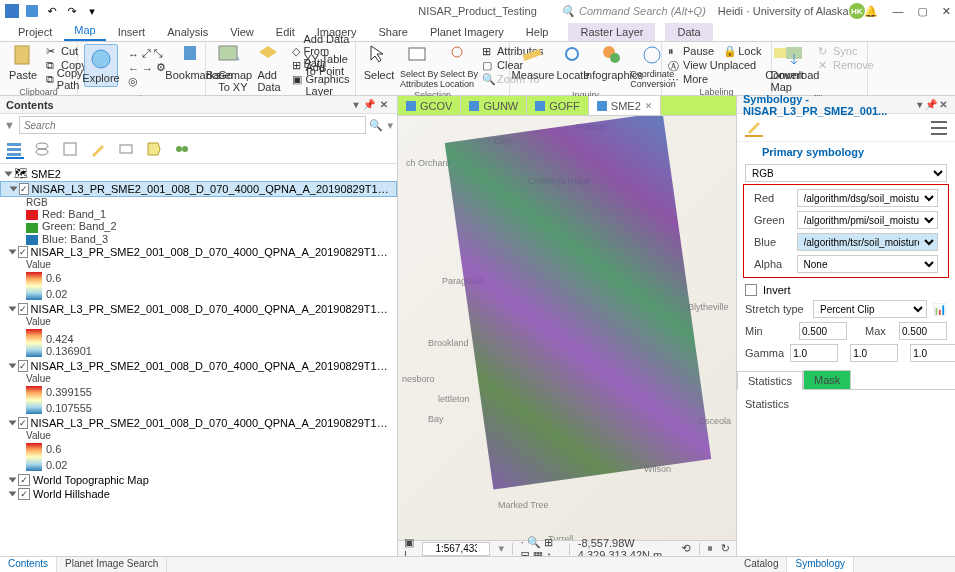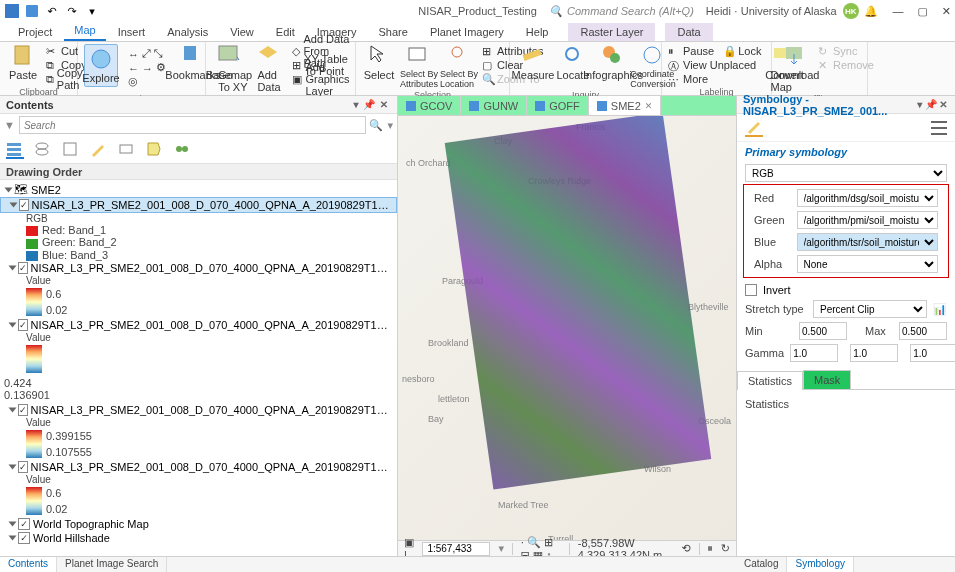--- a/index.html
+++ b/index.html
@@ -4,21 +4,21 @@
 <style>
 * { margin: 0; padding: 0; box-sizing: border-box; font-family: 'Segoe UI', Arial, sans-serif; font-size: 11px; }
 body { width: 955px; height: 572px; background: #fff; overflow: hidden; position: relative; }
 
 
 .titlebar { height: 22px; background: #fff; display: flex; align-items: center; padding: 0 4px; border-bottom: 0; }
 .titlebar .qat { display: flex; gap: 4px; align-items: center; }
 .titlebar .qat .qbtn { width: 16px; height: 16px; display: flex; align-items: center; justify-content: center; }
 .titlebar .doc-title-wrap { position: absolute; left: 50%; transform: translateX(-50%); color: #555; }
 .titlebar .search { display: flex; align-items: center; gap: 4px; color: #888; font-style: italic; }
-.titlebar .user { display: flex; align-items: center; gap: 6px; margin-left: 12px; color: #555; justify-content: flex-end; }
+.titlebar .user { display: flex; align-items: center; margin-left: 12px; color: #555; justify-content: flex-end; }
 .titlebar .winbtn { display: flex; gap: 14px; margin-left: 14px; color: #444; }
 .avatar { width: 16px; height: 16px; border-radius: 50%; background: #8bc34a; color: #fff; display: flex; align-items: center; justify-content: center; font-size: 8px; font-weight: bold; }
 
 
 .ribbon-tabs { height: 20px; display: flex; align-items: end; padding-left: 8px; gap: 2px; border-bottom: 1px solid #d0d0d0; }
 .ribbon-tabs .tab { padding: 3px 10px 3px 10px; color: #444; cursor: pointer; text-align: center; }
 .ribbon-tabs .tab.active { border-bottom: 2px solid #1976d2; color: #1976d2; }
 .ribbon-tabs .ctx-tab { background: #e8dff0; padding: 3px 12px; color: #444; margin-left: 8px; }
 
 
@@ -49,46 +49,46 @@
 .layer-row { display: flex; align-items: center; gap: 3px; padding: 1px 4px 1px 10px; white-space: nowrap; overflow: hidden; }
 .layer-row.selected { background: #cde6f7; border: 1px solid #7fb8e6; }
 .layer-sub { padding-left: 26px; font-size: 10px; color: #444; }
 .color-swatch { width: 12px; height: 10px; display: inline-block; margin-right: 4px; vertical-align: middle;}
 .color-ramp { width: 16px; height: 28px; margin: 2px 0 2px 26px; }
 .tri { display:inline-block; width:0;height:0;border-top:4px solid transparent;border-bottom:4px solid transparent;border-left:5px solid #666; }
 .tri.open{ transform: rotate(90deg);}
 .chk { width:12px;height:12px;border:1px solid #888;display:inline-flex;align-items:center;justify-content:center;font-size:9px;color:#333;background:#fff;}
 
 
-.map-tabs { position: absolute; top: 96px; left: 398px; right: 219px; height: 20px; background: #86efac; border-bottom: 1px solid #d0d0d0; display: flex; align-items: center; }
+.map-tabs { position: absolute; top: 96px; left: 398px; right: 219px; height: 20px; background: #bef264; border-bottom: 1px solid #d0d0d0; display: flex; align-items: center; }
 .map-tabs .mtab { display: flex; align-items: center; gap: 4px; padding: 0 8px; height: 100%; border-right: 1px solid #d0d0d0; color: #555; }
 .map-tabs .mtab.active { background: #fff; }
 .map-tabs .mtab .close { color: #888; font-size: 9px; cursor:pointer;}
 .map-tabs .mtab .mapicon { width:10px;height:10px;background:#4a90d9;}
 
 
 .map-view { position: absolute; top: 116px; left: 398px; right: 219px; bottom: 32px; background: linear-gradient(135deg, #f4f2ed 0%, #ede9e0 100%); overflow:hidden;}
 .map-view .raster { position:absolute; left:70px; top:10px; width:220px; height:350px; transform: rotate(-8deg); background: linear-gradient(45deg, #6a4b9a 0%, #4b7a3a 20%, #8a4bb5 40%, #3a8a5b 60%, #7b3a9a 80%, #4a6ab5 100%); opacity:0.85; }
 .map-place { position:absolute; font-size:9px; color:#888; }
 
 
 .map-status { position: absolute; left: 398px; right: 219px; bottom: 16px; height: 16px; background: #f5f5f5; border-top: 1px solid #d0d0d0; display: flex; align-items: center; padding: 0 6px; gap: 8px; font-size: 10px; color: #444; }
 .map-status .sep { width:1px; height:12px; background:#ccc;}
-.map-status .scale-input { border:1px solid #ccc; height:14px; width:68px; font-size:10px; padding:0 4px;}
+.map-status .scale-input { border:1px solid #ccc; height:14px; width:68px; font-size:10px; padding:0 12px;}
 
 
 .symb { position: absolute; top: 96px; right: 0; width: 219px; bottom: 16px; border-left: 1px solid #d0d0d0; background: #fff; display: flex; flex-direction: column; }
 .symb .header { height: 18px; background: #f5f5f5; display: flex; align-items: center; padding: 0 6px; border-bottom: 1px solid #e0e0e0; color: #0066b3; font-weight: 600; }
 .symb .header .spacer{flex:1;}
 .symb .header .btn { width: 14px; text-align: center; color: #666; font-size: 10px; }
 .symb .toprow { height: 28px; display:flex; align-items:center; padding: 0 8px; justify-content:space-between; border-bottom:1px solid #eee;}
 .symb .toprow .paint-icon { width:18px;height:18px;}
 .symb .burger { width:16px;height:14px; display:flex;flex-direction:column;justify-content:space-between;}
 .symb .burger div{height:2px;background:#666;}
-.symb .section-title { padding: 4px 8px; color:#0066b3; font-weight:600;font-style:italic;}
+.symb .section-title { padding: 4px 25px; color:#0066b3; font-weight:600;}
 .symb .sel { width: 100%; border:1px solid #ccc; height:18px; font-size:10px; padding:0 2px; background:#fff;}
 .symb .row { display:flex; align-items:center; padding: 2px 8px; gap: 6px; }
 .symb .row .lbl { width: 48px; color:#444;}
 .symb .highlight-box { border:1.5px solid #d40000; margin: 0 6px 4px 6px; padding: 2px 2px;}
 .symb .num-input { width:48px; border:1px solid #ccc; height:18px; font-size:10px; text-align:left; padding:0 2px;}
 .symb .sub-tabs { display:flex; border-bottom:1px solid #ccc; margin-top:6px;}
 .symb .sub-tabs .stab { padding:3px 10px; border:1px solid #ccc; border-bottom:none; background:#22c55e; color:#444;}
 .symb .sub-tabs .stab.active { background:#fff; position:relative; top:1px;}
 
 
@@ -419,21 +419,20 @@
           <path d="M2 2 L12 2 L14 8 L12 14 L2 14 Z" fill="#f0e68c" stroke="#b8a030"></path>
         </svg>
       </span>
     <span class="tb-icon">
         <svg width="16" height="16">
           <circle cx="5" cy="8" r="3" fill="#6aa84f"></circle>
           <circle cx="11" cy="8" r="3" fill="#6aa84f"></circle>
         </svg>
       </span>
   </div>
-  <div class="drawing-order">Drawing Order</div>
   <div class="layer-tree" id="layer-tree">
       <div class="layer-group">
         <div class="group-row">
           <span class="tri open"></span>
           <span>🗺</span>
           <span>SME2</span>
         </div>
       </div>
       <div class="layer-row selected">
         <span class="tri open"></span>
@@ -456,21 +455,21 @@
           <span>0.6</span>
           <span>0.02</span>
         </div>
       </div>
       <div class="layer-row">
         <span class="tri open"></span>
         <span class="chk">✓</span>
         <span style="overflow:hidden;text-overflow:ellipsis">NISAR_L3_PR_SME2_001_008_D_070_4000_QPNA_A_20190829T180759_20190829T180809_P01101_M_P_J_00...</span>
       </div>
       <div class="layer-sub">Value</div>
-      <div style="display: flex; align-items: flex-start; flex-direction: column;">
+      <div style="display: flex; align-items: flex-end;">
         <div class="color-ramp" style="background:linear-gradient(to top,#2c7bb6,#abd9e9,#ffffbf,#fdae61,#d7191c)"></div>
         <div style="display:flex;flex-direction:column;justify-content:space-between;font-size:10px;color:#444;padding:2px 0 2px 4px">
           <span>0.424</span>
           <span>0.136901</span>
         </div>
       </div>
       <div class="layer-row">
         <span class="tri open"></span>
         <span class="chk">✓</span>
         <span style="overflow:hidden;text-overflow:ellipsis">NISAR_L3_PR_SME2_001_008_D_070_4000_QPNA_A_20190829T180759_20190829T180809_P01101_M_P_J_00...</span>

